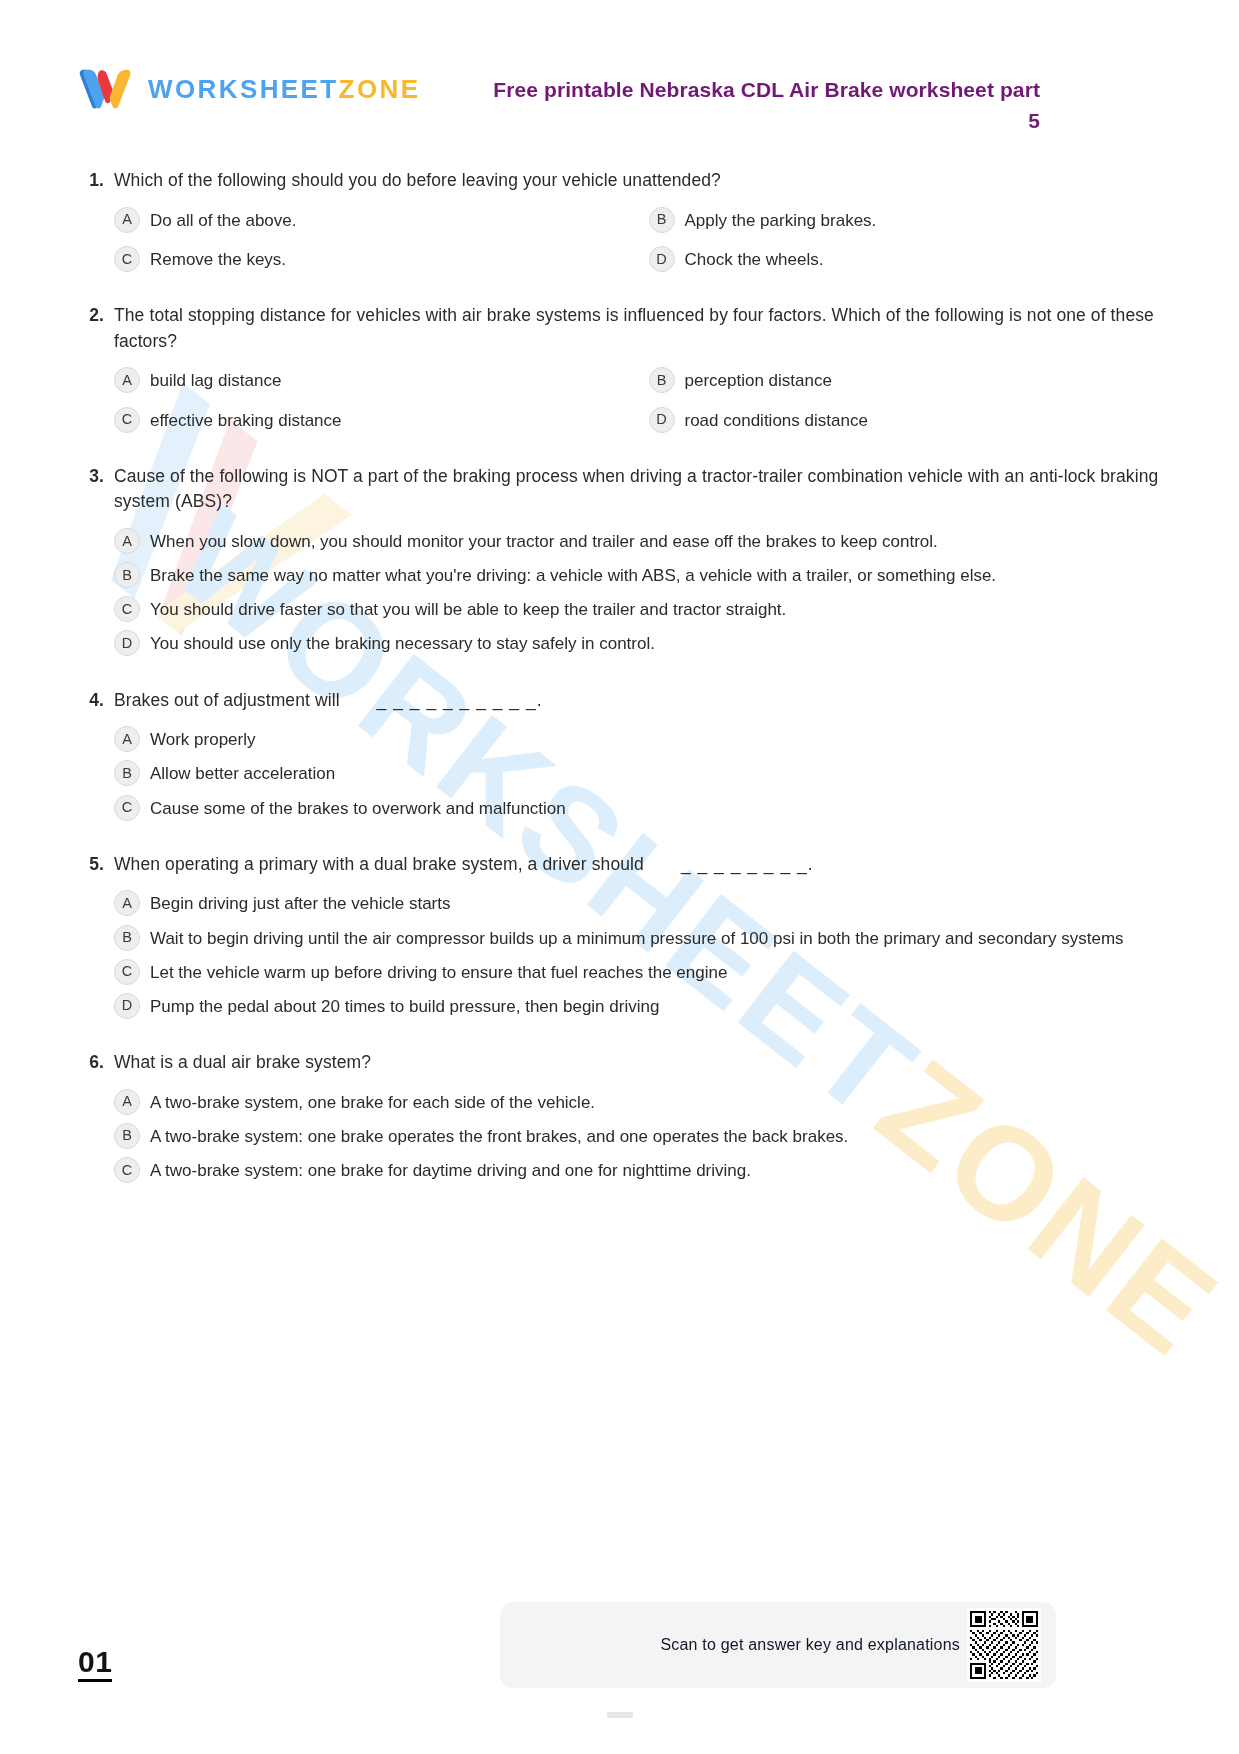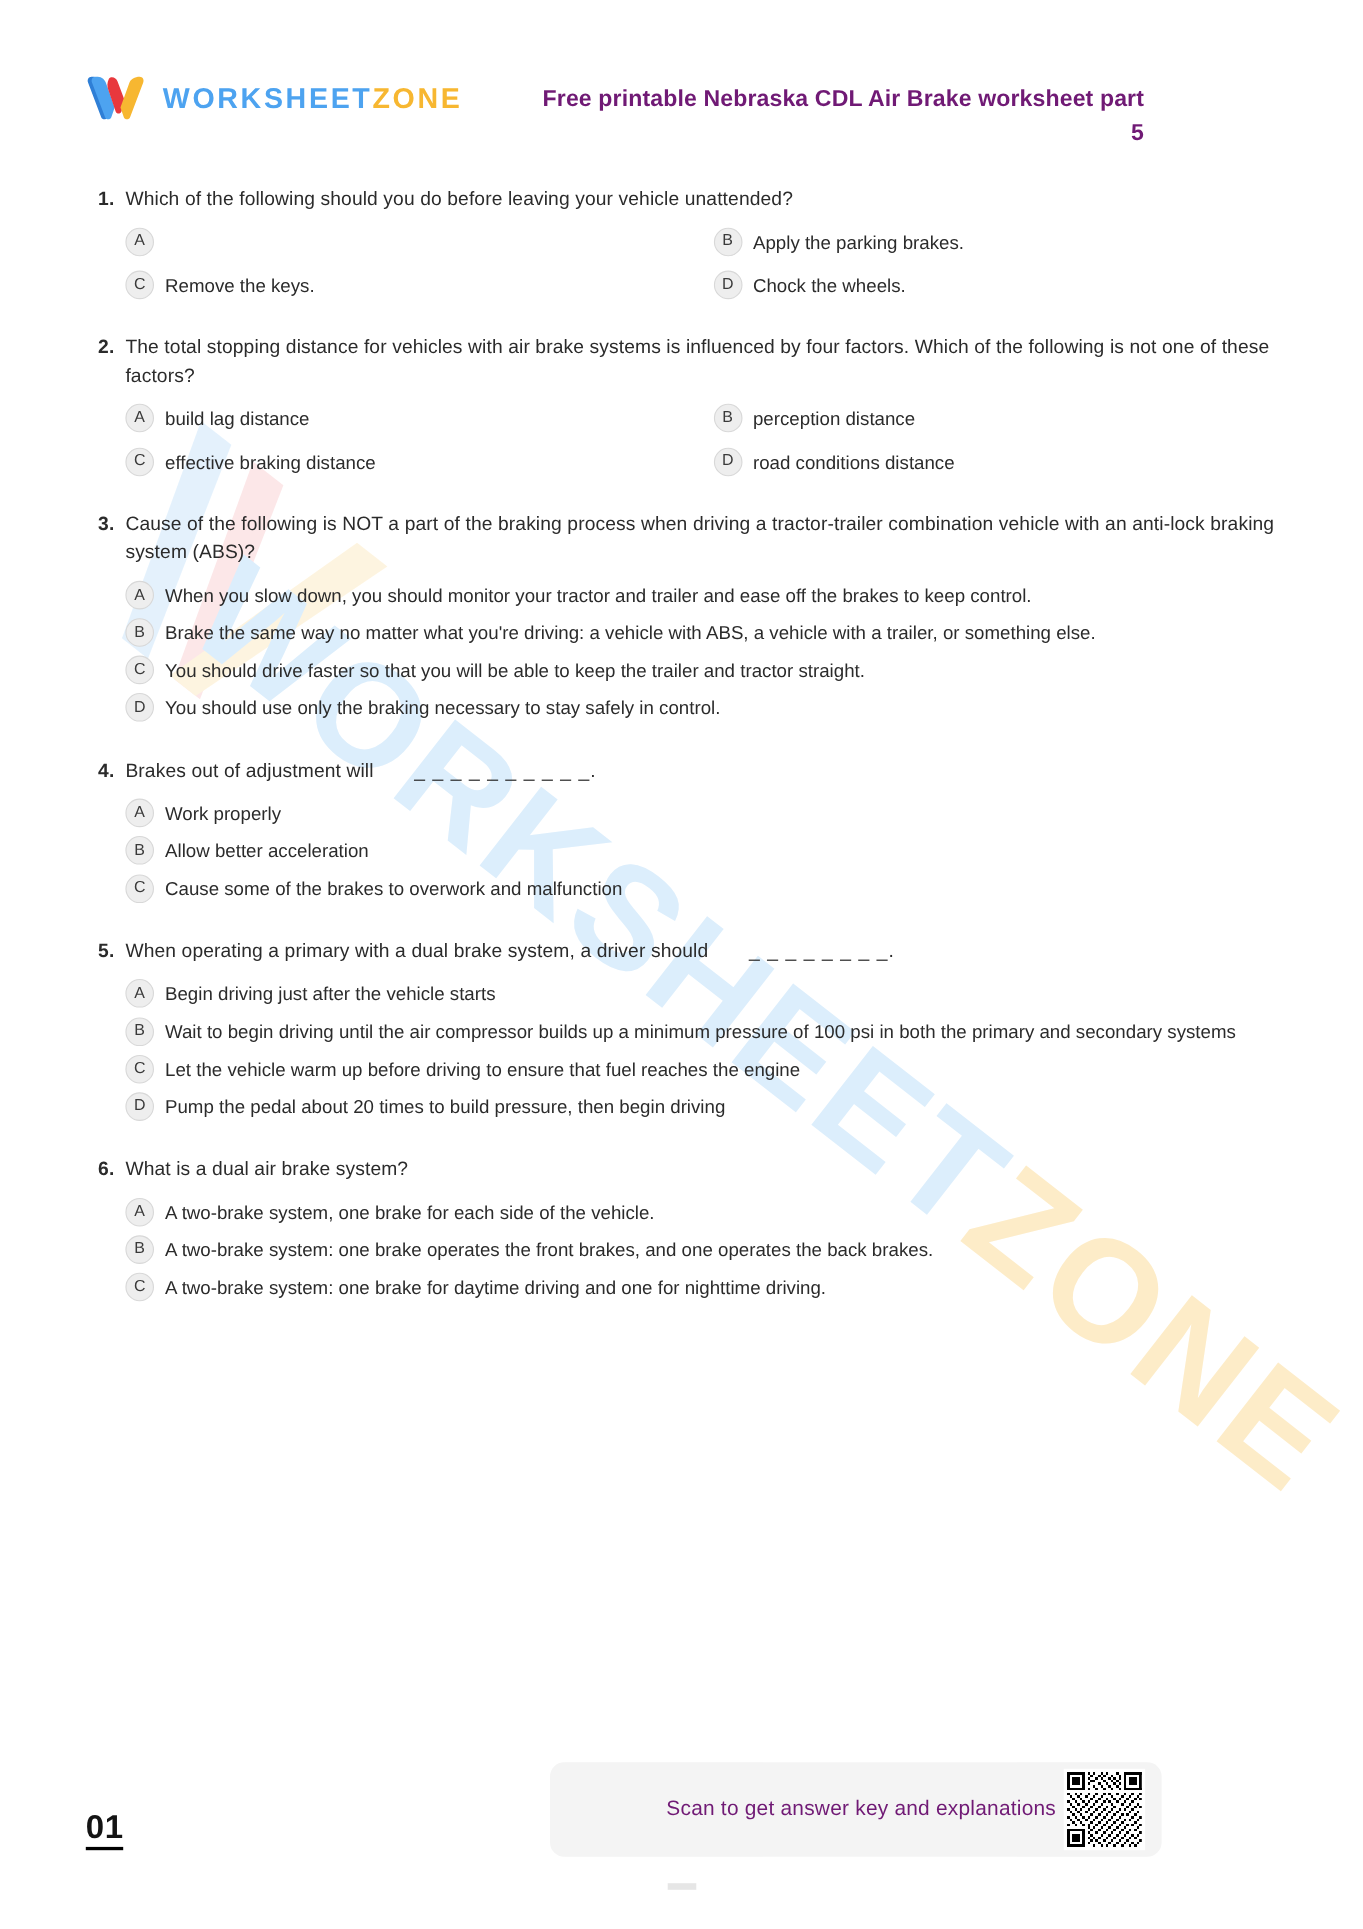--- a/index.html
+++ b/index.html
@@ -190,22 +190,22 @@
     height: 86px;
     background: #f4f4f4;
     border-radius: 13px;
     display: flex;
     align-items: center;
     justify-content: flex-end;
     padding-right: 96px;
     box-sizing: border-box;
   }
   .scan-text {
-    font-size: 19px;
-    color: #701a75;
+    font-size: 16px;
+    color: #0f172a;
     letter-spacing: .2px;
     white-space: nowrap;
   }
   .qr {
     position: absolute;
     right: 198px;
     bottom: 18px;
     width: 74px;
     height: 74px;
     background: #ffffff;
@@ -253,20 +253,21 @@
   <div class="content">
 
     <div class="qblock">
       <div class="qhead">
         <span class="qnum">1.</span>
         <span class="qtext">Which of the following should you do before leaving your vehicle unattended?</span>
       </div>
       <div class="opts two-col">
         <div class="opt">
           <span class="bubble">A</span>
+          <span class="opt-text">Do all of the above.</span>
         </div>
         <div class="opt">
           <span class="bubble">B</span>
           <span class="opt-text">Apply the parking brakes.</span>
         </div>
         <div class="opt">
           <span class="bubble">C</span>
           <span class="opt-text">Remove the keys.</span>
         </div>
         <div class="opt">

